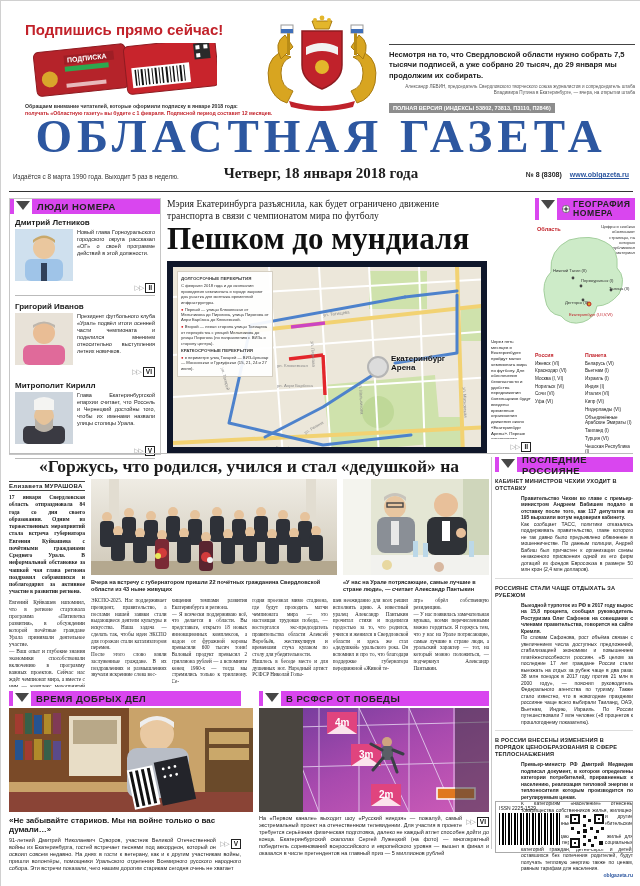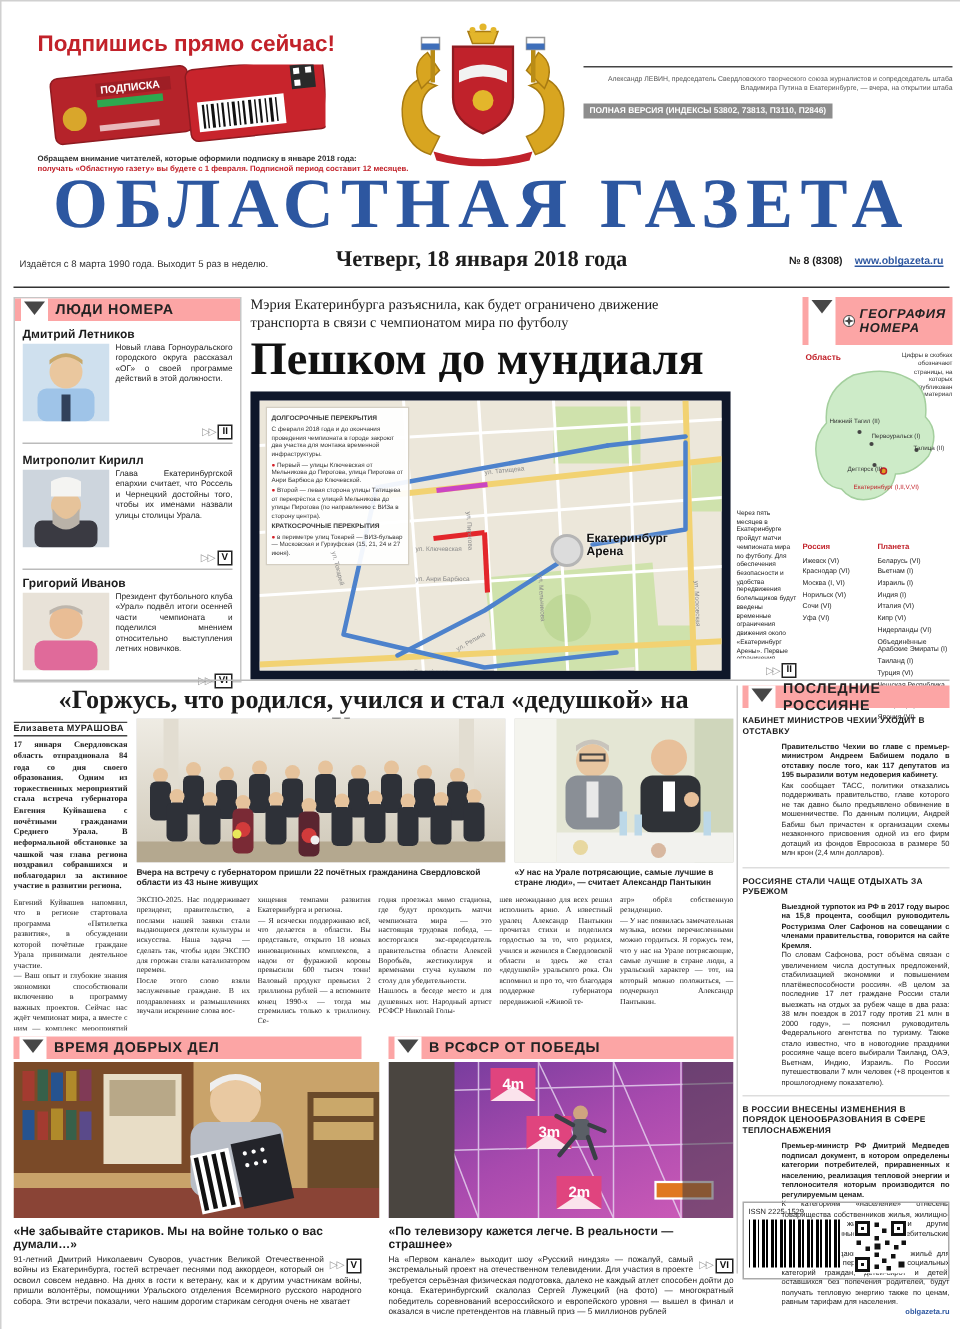--- a/index.html
+++ b/index.html
@@ -1,20 +1,20 @@
 <!DOCTYPE html>
 <html lang="ru"><head>
 <meta charset="utf-8">
 <style>
   html,body{margin:0;padding:0;background:#e9e9e9;}
   .page{position:relative;width:640px;height:886px;margin:0 auto;background:#fff;
         border:1px solid #d0d0d0;font-family:"Liberation Sans",sans-serif;color:#1c1c1c;overflow:hidden;}
   .serif{font-family:"Liberation Serif",serif;}
   .abs{position:absolute;}
-  .band{display:flex;align-items:center;background:#fca5a5;color:#222;font-weight:bold;
+  .band{display:flex;align-items:center;background:#d946ef;color:#222;font-weight:bold;
         font-size:9.5px;letter-spacing:.5px;height:15px;padding:0 4px;}
   .band .notch{background:#fff;height:100%;display:flex;align-items:flex-start;padding:0 2px;margin-right:5px;}
   .tri{width:0;height:0;border-left:7px solid transparent;border-right:7px solid transparent;border-top:9px solid #474747;margin-top:2px;}
   .ptr{display:inline-flex;align-items:center;gap:2px;float:right;}
   .ptr .chev{color:#9a9a9a;font-size:7px;letter-spacing:-1px;}
   .ptr .pbox{border:1px solid #222;background:#fff;color:#111;font-weight:bold;font-size:6.5px;
              padding:0 2px;line-height:8px;height:8px;}
   .smalltext{font-size:5.5px;line-height:1.28;text-align:justify;color:#222;}
   .pre{white-space:pre-line;}
   .redtxt{color:#c2222a;}
@@ -102,20 +102,21 @@
         <circle cx="70" cy="7" r="2" fill="#e3b62b"></circle>
       <path d="M43 18 H83 V52 Q83 68 63 76 Q43 68 43 52 Z" fill="#c0222b" stroke="#8e1b21" stroke-width="1.5"></path>
       <path d="M47 34 Q63 26 79 34 L79 42 Q63 34 47 42 Z" fill="#f2f2f2"></path>
       <circle cx="63" cy="54" r="7" fill="#e3b62b"></circle>
       <path d="M30 88 Q63 98 96 88 L94 94 Q63 102 32 94 Z" fill="#c0222b"></path>
     </g>
   </svg>
 
   <div class="abs" style="left:388px;top:40px;width:246px;">
     <div class="hline" style="margin:3px 0 5px 0;background:#444;"></div>
+    <div style="font-weight:bold;font-size:7.6px;line-height:1.35;color:#222;">Несмотря на то, что Свердловской области нужно собрать 7,5 тысячи подписей, а уже собрано 20 тысяч, до 29 января мы продолжим их собирать.</div>
     <div style="font-size:4.6px;text-align:right;color:#555;margin-top:3px;line-height:1.3;">Александр ЛЕВИН, председатель Свердловского творческого союза журналистов и сопредседатель штаба Владимира Путина в Екатеринбурге, — вчера, на открытии штаба</div>
     <div style="background:#8d8d8d;color:#fff;font-weight:bold;font-size:5.6px;padding:2px 4px;margin-top:4px;display:inline-block;">ПОЛНАЯ ВЕРСИЯ (ИНДЕКСЫ 53802, 73813, П3110, П2846)</div>
   </div>
 
   <div class="abs serif" style="left:0;top:112px;width:640px;text-align:center;font-size:47px;font-weight:bold;color:#2d57a0;letter-spacing:5px;line-height:1;">ОБЛАСТНАЯ ГАЗЕТА</div>
   <div class="abs" style="left:12px;top:172px;font-size:6.4px;color:#333;">Издаётся с 8 марта 1990 года. Выходит 5 раз в неделю.</div>
   <div class="abs serif" style="left:0;top:164px;width:640px;text-align:center;font-size:15px;font-weight:bold;color:#1d1d1d;">Четверг, 18 января 2018 года</div>
   <div class="abs" style="right:12px;top:170px;display:flex;gap:8px;align-items:center;">
     <span style="font-size:7px;font-weight:bold;">№ 8 (8308)</span>
     <a style="font-size:7px;font-weight:bold;color:#2d57a0;text-decoration:underline;cursor:pointer;">www.oblgazeta.ru</a>
@@ -145,58 +146,58 @@
       <div style="margin-top:2px;height:10px;">
           <span class="ptr">
             <span class="chev">▷▷</span>
             <span class="pbox">II</span>
           </span>
         </div>
       <div class="hline" style="margin-top:2px;"></div>
     </div>
 
     <div style="padding:2px 5px;">
+      <div style="font-weight:bold;font-size:8px;margin-bottom:2px;">Григорий Иванов</div>
+      <div style="display:flex;gap:4px;">
+        <svg width="58" height="52" viewBox="0 0 58 52">
+          <rect width="58" height="52" fill="#e8e2d8"></rect>
+          <rect x="8" y="32" width="42" height="20" rx="6" fill="#e06a9a"></rect>
+          <circle cx="29" cy="20" r="11" fill="#e9bd95"></circle>
+          <path d="M18 15 Q29 6 40 15 L40 12 Q29 5 18 12 Z" fill="#bdb6ad"></path>
+        </svg>
+        <div class="smalltext" style="flex:1;">Президент футбольного клуба «Урал» подвёл итоги осенней части чемпионата и поделился мнением относительно выступления летних новичков.</div>
+      </div>
+      <div style="margin-top:2px;height:10px;">
+          <span class="ptr">
+            <span class="chev">▷▷</span>
+            <span class="pbox">VI</span>
+          </span>
+        </div>
+    </div>
+
+    <div style="padding:2px 5px;">
       <div style="font-weight:bold;font-size:8px;margin-bottom:2px;">Митрополит Кирилл</div>
       <div style="display:flex;gap:4px;">
         <svg width="58" height="52" viewBox="0 0 58 52">
           <rect width="58" height="52" fill="#cdd5dd"></rect>
           <rect x="8" y="34" width="42" height="18" rx="5" fill="#3a3a42"></rect>
           <circle cx="29" cy="24" r="10" fill="#e6c39a"></circle>
           <path d="M19 8 Q29 2 39 8 L39 18 L19 18 Z" fill="#f4f4f2"></path>
           <path d="M20 26 Q29 40 38 26 L38 36 Q29 44 20 36 Z" fill="#b9b2a8"></path>
         </svg>
         <div class="smalltext" style="flex:1;">Глава Екатеринбургской епархии считает, что Россель и Чернецкий достойны того, чтобы их именами назвали улицы столицы Урала.</div>
       </div>
       <div style="margin-top:2px;height:10px;">
           <span class="ptr">
             <span class="chev">▷▷</span>
             <span class="pbox">V</span>
           </span>
         </div>
       <div class="hline" style="margin-top:2px;"></div>
     </div>
-
-    <div style="padding:2px 5px;">
-      <div style="font-weight:bold;font-size:8px;margin-bottom:2px;">Григорий Иванов</div>
-      <div style="display:flex;gap:4px;">
-        <svg width="58" height="52" viewBox="0 0 58 52">
-          <rect width="58" height="52" fill="#e8e2d8"></rect>
-          <rect x="8" y="32" width="42" height="20" rx="6" fill="#e06a9a"></rect>
-          <circle cx="29" cy="20" r="11" fill="#e9bd95"></circle>
-          <path d="M18 15 Q29 6 40 15 L40 12 Q29 5 18 12 Z" fill="#bdb6ad"></path>
-        </svg>
-        <div class="smalltext" style="flex:1;">Президент футбольного клуба «Урал» подвёл итоги осенней части чемпионата и поделился мнением относительно выступления летних новичков.</div>
-      </div>
-      <div style="margin-top:2px;height:10px;">
-          <span class="ptr">
-            <span class="chev">▷▷</span>
-            <span class="pbox">VI</span>
-          </span>
-        </div>
-    </div>
   </div>
 
   <div class="abs" style="left:166px;top:194px;width:320px;">
     <div class="serif" style="font-size:9.6px;color:#222;margin-top:3px;line-height:1.3;width:310px;">Мэрия Екатеринбурга разъяснила, как будет ограничено движение транспорта в связи с чемпионатом мира по футболу</div>
     <div class="serif" style="font-size:31px;font-weight:bold;color:#111;line-height:1.05;">Пешком до мундиаля</div>
 
     <div class="photo" style="margin-top:6px;width:320px;height:192px;border:6px solid #0f172a;box-sizing:border-box;">
       <svg width="318" height="190" viewBox="0 0 318 190">
         <rect width="318" height="190" fill="#ece7da"></rect>
         <g fill="#cfe2ac">
@@ -259,21 +260,21 @@
     <div style="font-size:4.4px;line-height:1.3;color:#222;text-align:left;overflow:hidden;height:100px;">Через пять месяцев в Екатеринбурге пройдут матчи чемпионата мира по футболу. Для обеспечения безопасности и удобства передвижения болельщиков будут введены временные ограничения движения около «Екатеринбург Арены». Первые ограничения начнут действовать уже через две недели</div>
     <div style="margin-top:3px;">
         <span class="ptr">
           <span class="chev">▷▷</span>
           <span class="pbox">II</span>
         </span>
       </div>
   </div>
 
   <div class="abs" style="left:534px;top:197px;width:100px;height:257px;">
-    <div class="band" style="height:32px;font-size:8.6px;line-height:1.05;font-style:italic;">
+    <div class="band" style="height:22px;font-size:8.6px;line-height:1.05;">
       <span class="notch">
           <span class="tri"></span>
         </span>
       <svg width="14" height="14" viewBox="0 0 14 14" style="margin-right:3px;">
         <circle cx="7" cy="7" r="6.4" fill="#fff" stroke="#333"></circle>
         <path d="M7 1 L8.4 5.6 L13 7 L8.4 8.4 L7 13 L5.6 8.4 L1 7 L5.6 5.6 Z" fill="#444"></path>
       </svg>
       <span>ГЕОГРАФИЯ НОМЕРА</span>
     </div>
     <div style="position:relative;height:128px;">
@@ -600,21 +601,20 @@
         <text x="120" y="90" font-size="10" font-weight="bold" fill="#fff">2m</text>
         <g transform="translate(128,34)">
           <circle cx="0" cy="0" r="5" fill="#cfa480"></circle>
           <rect x="-5" y="4" width="11" height="14" rx="3" fill="#5a5f66"></rect>
           <path d="M-4 16 L-14 28 M5 16 L10 30 M-5 8 L-16 2 M6 8 L16 12" stroke="#3a3f46" stroke-width="3" fill="none" stroke-linecap="round"></path>
         </g>
         <rect x="178" y="80" width="38" height="11" fill="#e07820" stroke="#fff" stroke-width="1.5"></rect>
         <rect x="196" y="0" width="34" height="104" fill="#3f3a44" opacity=".55"></rect>
       </svg>
     </div>
-    <div style="font-weight:bold;font-size:8px;margin-top:4px;">«По телевизору кажется легче. В реальности — страшнее»</div>
     <div class="smalltext" style="margin-top:3px;">
       <span class="ptr" style="margin:2px 0 0 4px;">
           <span class="chev">▷▷</span>
           <span class="pbox">VI</span>
         </span>
       <span>На «Первом канале» выходит шоу «Русский ниндзя» — пожалуй, самый экстремальный проект на отечественном телевидении. Для участия в проекте требуется серьёзная физическая подготовка, далеко не каждый атлет способен дойти до конца. Екатеринбургский скалолаз Сергей Лужецкий (на фото) — многократный победитель соревнований всероссийского и европейского уровня — вышел в финал и оказался в числе претендентов на главный приз — 5 миллионов рублей</span>
     </div>
   </div>
 
 </div>

